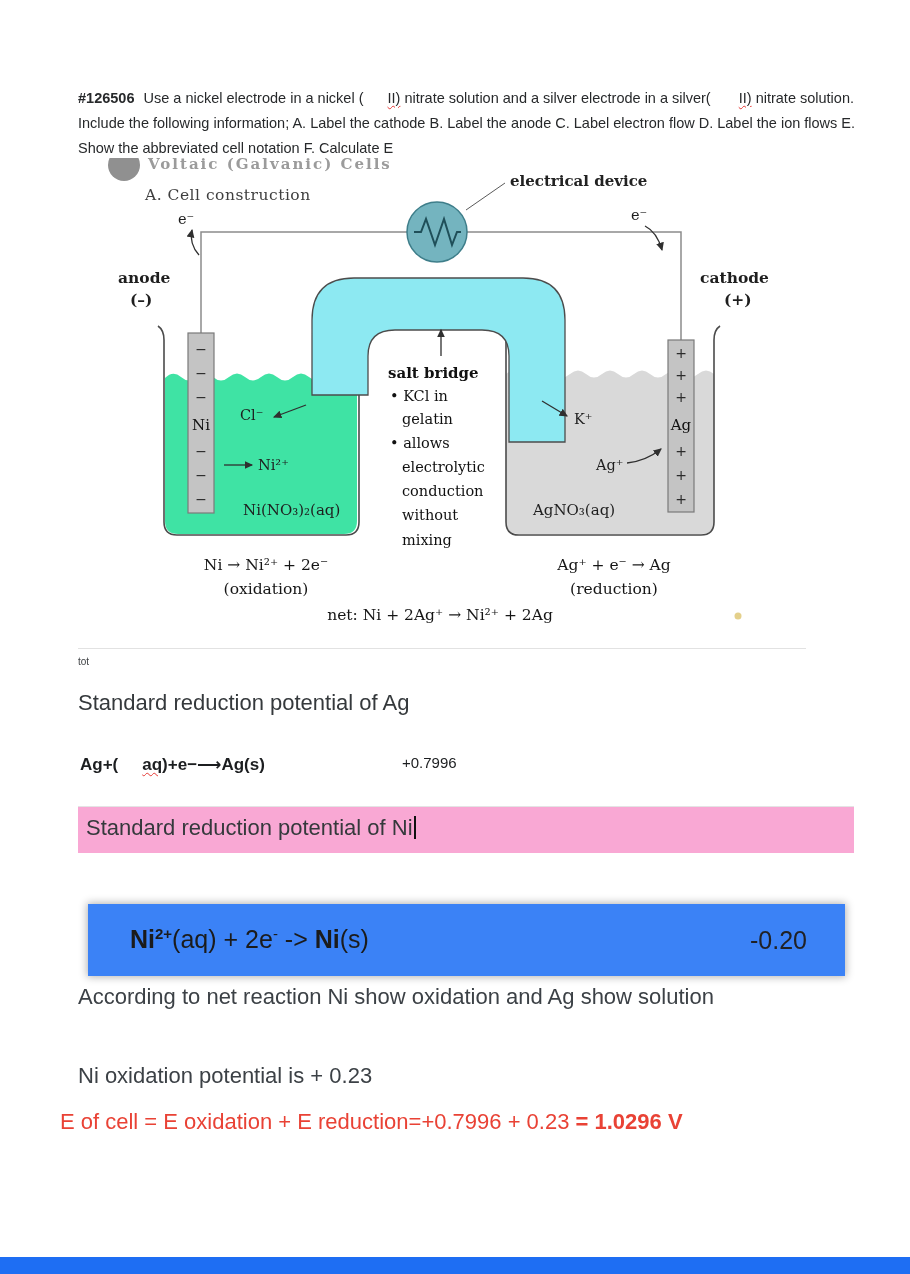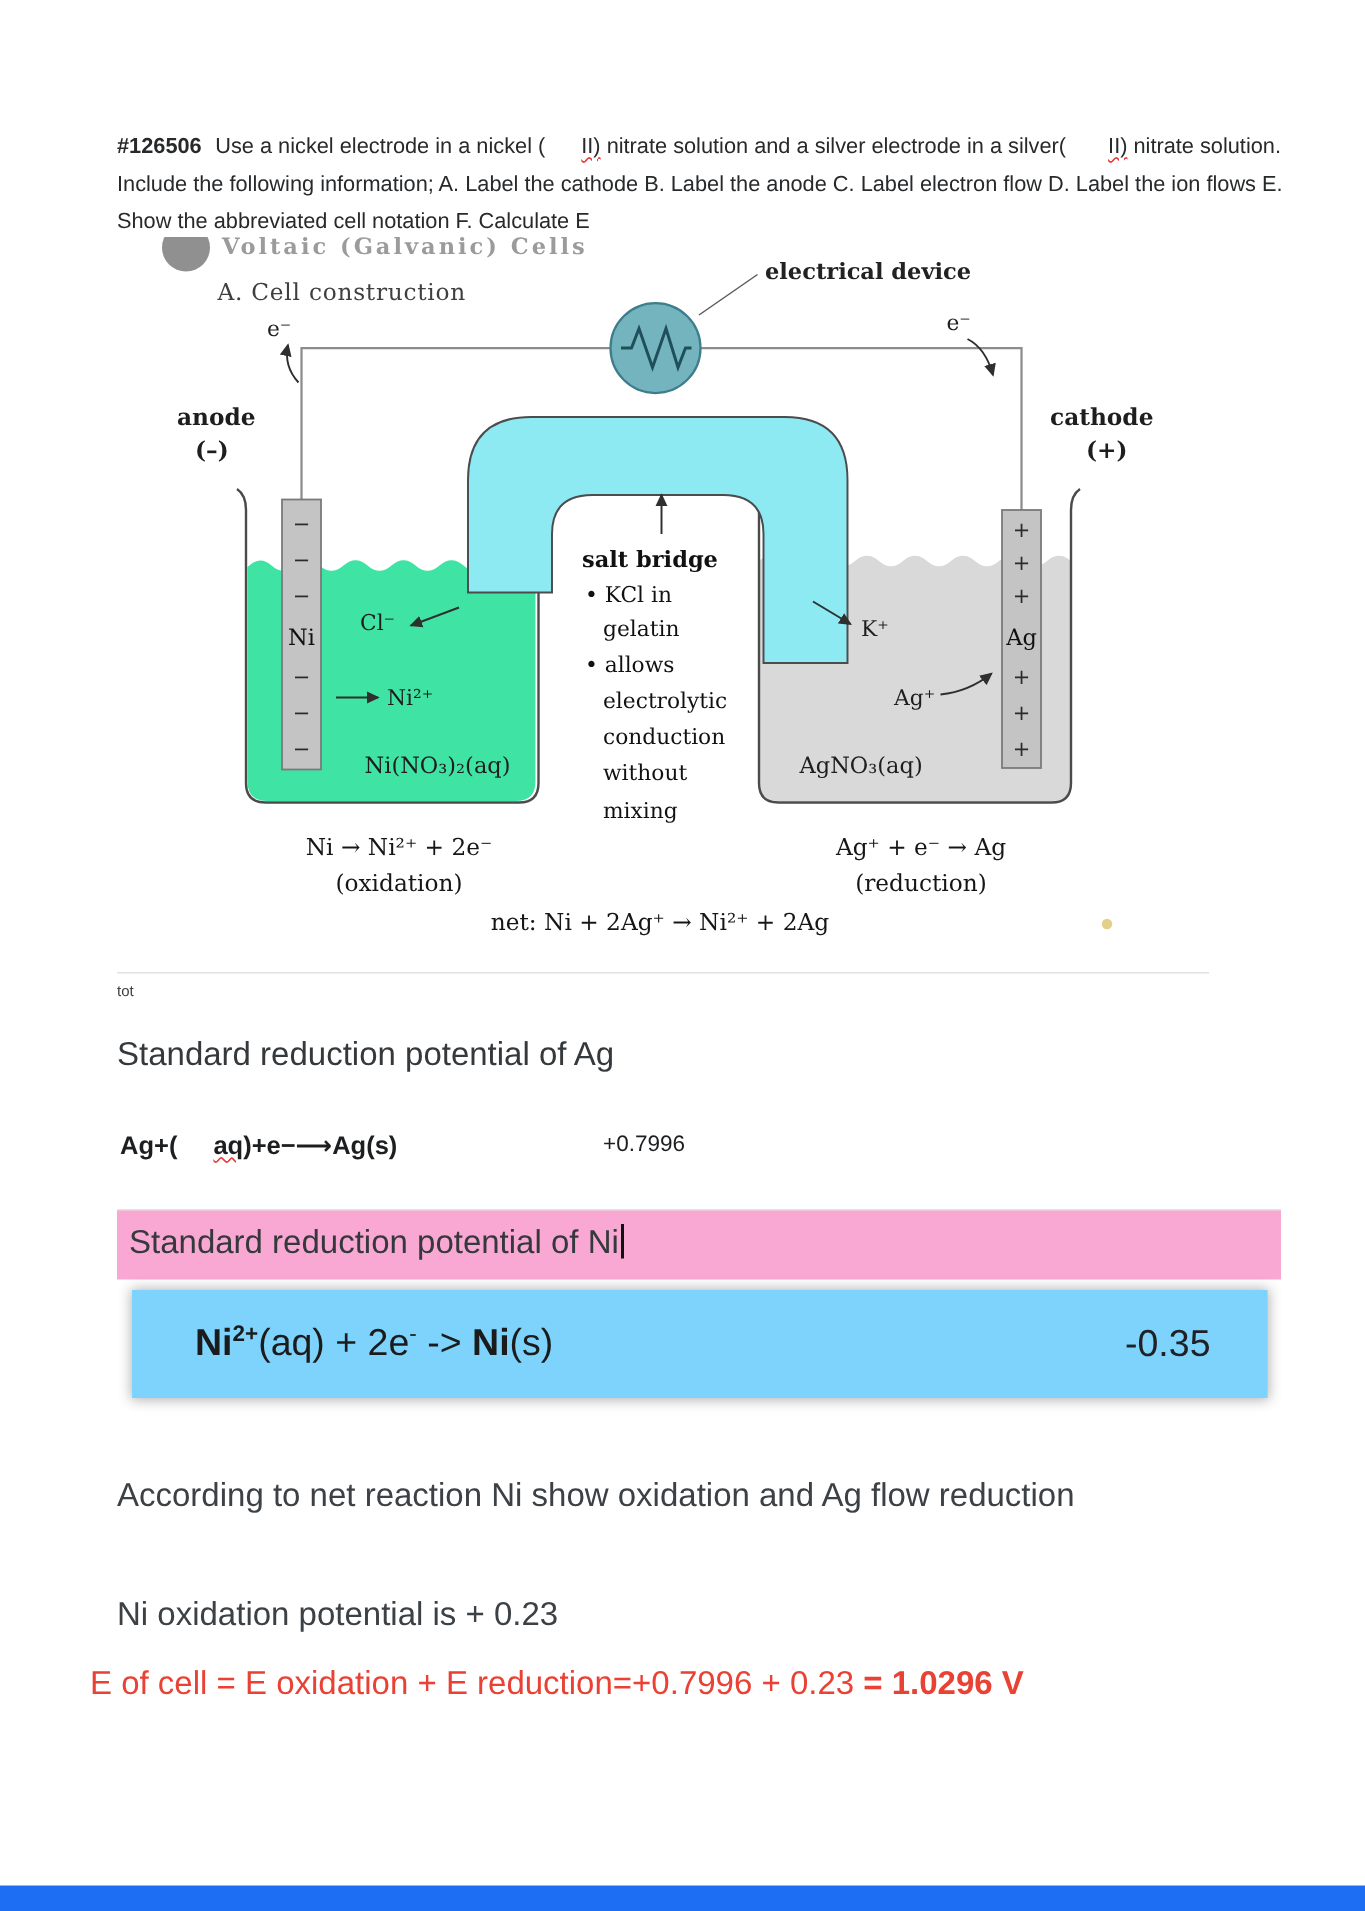--- a/index.html
+++ b/index.html
@@ -30,21 +30,21 @@
   .beaker{fill:none;stroke:#4b4b4b;stroke-width:1.6;}
   
   .divider{position:absolute;left:78px;top:648px;width:728px;height:1px;background:#e2e2e2;}
   .tot{position:absolute;left:78px;top:656px;font-size:10px;color:#3f4245;}
   .h-ag{position:absolute;left:78px;top:690px;font-size:22px;color:#35393c;}
   .ag-row{position:absolute;left:80px;top:754px;font-size:17px;color:#1c1e20;font-weight:bold;font-family:"Liberation Sans","DejaVu Sans",sans-serif;}
   .ag-val{position:absolute;left:402px;top:754px;font-size:15px;color:#1c1e20;font-weight:normal;}
   .ni-block{position:absolute;left:78px;top:806px;width:776px;height:46px;border-top:1px solid #e4e4e4;background:#f9a8d4;}
   .h-ni{margin:8px 0 0 8px;font-size:22px;color:#35393c;display:inline-block;}
   .cursor{display:inline-block;width:2px;height:23px;background:#111;vertical-align:-4px;margin-left:1px;}
-  .result-box{position:absolute;left:88px;top:860px;width:757px;height:72px;background:#7dd3fc;
+  .result-box{position:absolute;left:88px;top:904px;width:757px;height:72px;background:#3b82f6;
     box-shadow:0 0 8px 1px rgba(0,0,0,0.30);display:flex;align-items:center;justify-content:space-between;
     padding:0 38px 0 42px;box-sizing:border-box;font-size:25px;color:#1b1b1b;}
   .result-box sup{font-size:15px;}
   .rb-value{font-size:25px;color:#202124;}
   .p1{position:absolute;left:78px;top:981px;width:680px;font-size:22px;line-height:32px;color:#3c4146;}
   .p2{position:absolute;left:78px;top:1063px;font-size:22px;color:#3c4146;}
   .conclusion{position:absolute;left:60px;top:1109px;font-size:22px;color:#e94235;}
   .footer-bar{position:absolute;left:0;top:1257px;width:910px;height:17px;background:#1e6ef3;}
 </style>
 </head>
@@ -145,20 +145,20 @@
 
 <div class="ag-row"><span>Ag+(</span><span class="wavy">aq</span><span>)+e−⟶Ag(s)</span></div>
 <div class="ag-val">+0.7996</div>
 
 <div class="ni-block">
   <span class="h-ni">Standard reduction potential of Ni</span><span class="cursor"></span>
 </div>
 
 <div class="result-box">
   <div class="rb-formula"><b>Ni</b><sup><b>2+</b></sup><span>(aq) + 2e</span><sup>-</sup><span> -&gt; </span><b>Ni</b><span>(s)</span></div>
-  <div class="rb-value">-0.35</div>
+  <div class="rb-value">-0.20</div>
 </div>
 
-<div class="p1">According to net reaction Ni show oxidation and Ag flow reduction</div>
+<div class="p1">According to net reaction Ni show oxidation and Ag show solution</div>
 <div class="p2">Ni oxidation potential is + 0.23</div>
 <div class="conclusion"><span>E of cell = E oxidation + E reduction=+0.7996 + 0.23 </span><b>= 1.0296 V</b></div>
 
 <div class="footer-bar"></div>
 
 </body></html>

